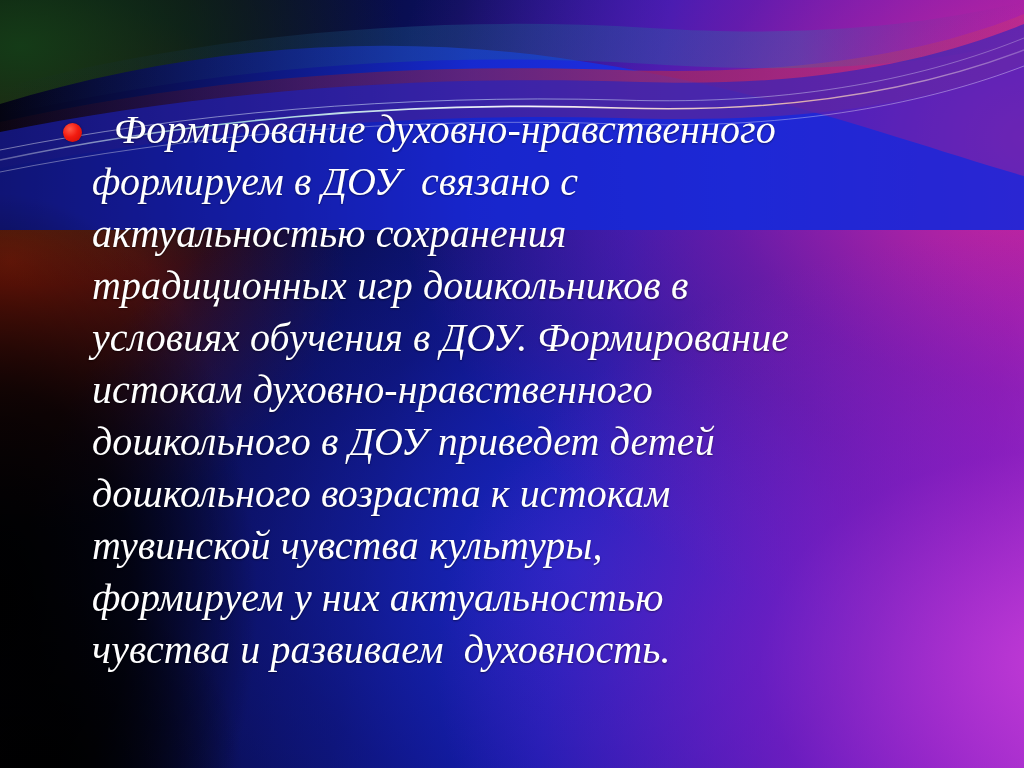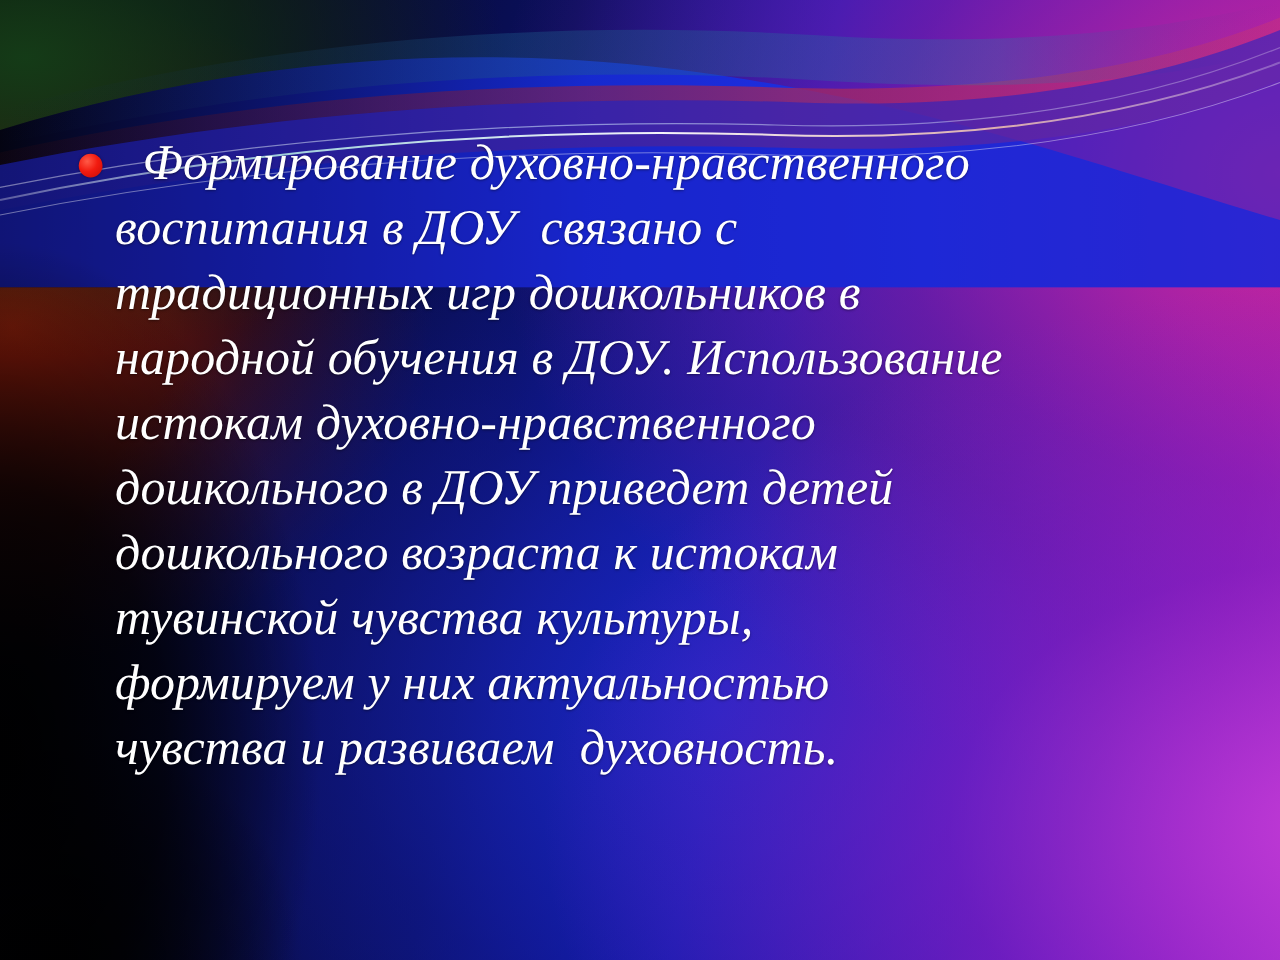--- a/index.html
+++ b/index.html
@@ -163,23 +163,24 @@
     <path d="M0,172 C180,136 400,116 620,124 C800,130 930,102 1024,66" fill="none" stroke="#ffffff" stroke-width="0.9" opacity="0.40"></path>
   </svg>
 
   <div class="bg-layer bg-darkleft"></div>
 
   <div id="content">
     <div id="bullet-block">
       <span id="bullet-marker"></span>
       <div id="body-text">
         <span class="text-line first-line"> Формирование духовно-нравственного</span>
-        <span class="text-line">воспитания в ДОУ  связано с</span>
+        <span class="text-line">формируем в ДОУ  связано с</span>
+        <span class="text-line">актуальностью сохранения</span>
         <span class="text-line">традиционных игр дошкольников в</span>
-        <span class="text-line">народной обучения в ДОУ. Использование</span>
+        <span class="text-line">условиях обучения в ДОУ. Формирование</span>
         <span class="text-line">истокам духовно-нравственного</span>
         <span class="text-line">дошкольного в ДОУ приведет детей</span>
         <span class="text-line">дошкольного возраста к истокам</span>
         <span class="text-line">тувинской чувства культуры,</span>
         <span class="text-line">формируем у них актуальностью</span>
         <span class="text-line">чувства и развиваем  духовность.</span>
       </div>
     </div>
   </div>
 

